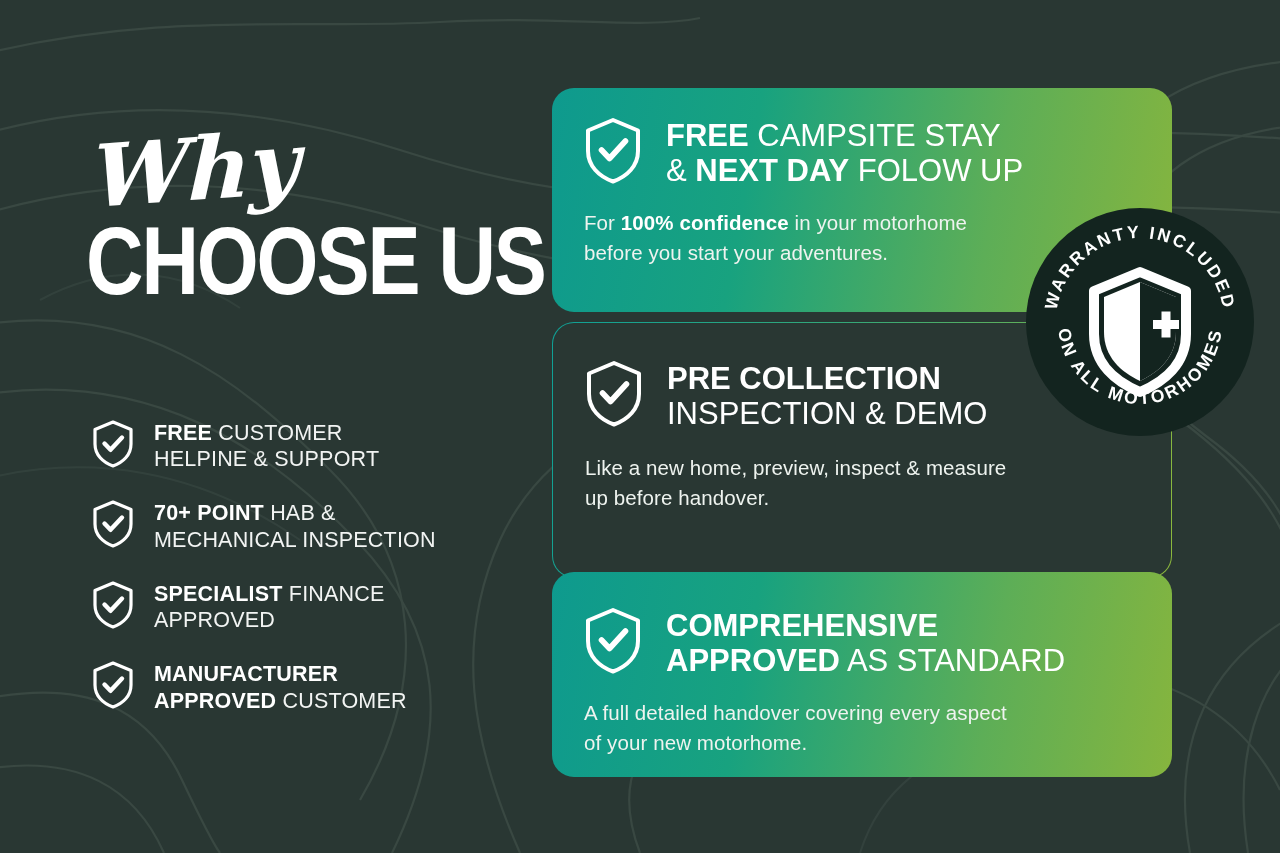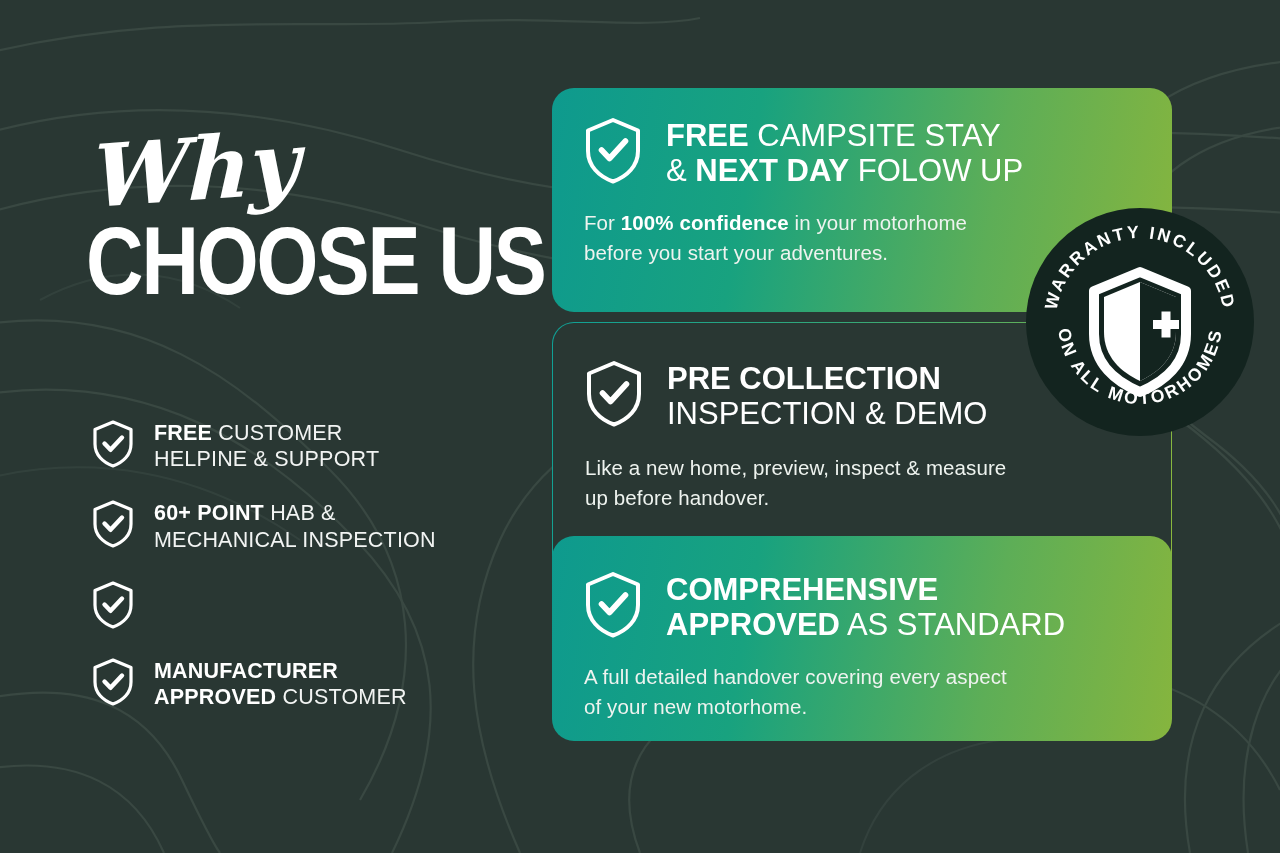--- a/index.html
+++ b/index.html
@@ -80,21 +80,21 @@
   .bullet-text b { font-weight:700; color:#ffffff; }
 
   
   .card {
     position:absolute;
     border-radius:22px;
     overflow:hidden;
   }
   #card-1 { left:552px; top:88px;  width:620px; height:224px; }
   #card-2 { left:552px; top:322px; width:620px; height:256px; }
-  #card-3 { left:552px; top:536px; width:620px; height:205px; }
+  #card-3 { left:552px; top:572px; width:620px; height:205px; }
 
   .card-filled {
     background:linear-gradient(100deg, #0E9A8E 0%, #18A27F 32%, #5DAE57 70%, #86B53E 100%);
   }
   .card-outline {
     background:transparent;
     border:1.6px solid transparent;
     background-image:
       linear-gradient(#293733,#293733),
       linear-gradient(100deg, #0FA096 0%, #35A878 45%, #8CB83C 100%);
@@ -191,30 +191,34 @@
         <span>HELPINE &amp; SUPPORT</span>
       </div>
     </div>
 
     <div class="bullet-row">
       <svg class="bullet-icon" viewBox="0 0 46 50">
         <path d="M23 3 L41 10.5 V25 C41 36 33 43.5 23 47 C13 43.5 5 36 5 25 V10.5 Z" fill="none" stroke="#ffffff" stroke-width="3.2" stroke-linejoin="round"></path>
         <path d="M14.5 24.5 L20.5 30.8 L32 18.5" fill="none" stroke="#ffffff" stroke-width="4.4" stroke-linecap="round" stroke-linejoin="round"></path>
       </svg>
       <div class="bullet-text">
-        <b>60+ POINT</b><span> HAB &amp;</span><br>
+        <b>70+ POINT</b><span> HAB &amp;</span><br>
         <span>MECHANICAL INSPECTION</span>
       </div>
     </div>
 
     <div class="bullet-row">
       <svg class="bullet-icon" viewBox="0 0 46 50">
         <path d="M23 3 L41 10.5 V25 C41 36 33 43.5 23 47 C13 43.5 5 36 5 25 V10.5 Z" fill="none" stroke="#ffffff" stroke-width="3.2" stroke-linejoin="round"></path>
         <path d="M14.5 24.5 L20.5 30.8 L32 18.5" fill="none" stroke="#ffffff" stroke-width="4.4" stroke-linecap="round" stroke-linejoin="round"></path>
       </svg>
+      <div class="bullet-text">
+        <b>SPECIALIST</b><span> FINANCE</span><br>
+        <span>APPROVED</span>
+      </div>
     </div>
 
     <div class="bullet-row">
       <svg class="bullet-icon" viewBox="0 0 46 50">
         <path d="M23 3 L41 10.5 V25 C41 36 33 43.5 23 47 C13 43.5 5 36 5 25 V10.5 Z" fill="none" stroke="#ffffff" stroke-width="3.2" stroke-linejoin="round"></path>
         <path d="M14.5 24.5 L20.5 30.8 L32 18.5" fill="none" stroke="#ffffff" stroke-width="4.4" stroke-linecap="round" stroke-linejoin="round"></path>
       </svg>
       <div class="bullet-text">
         <b>MANUFACTURER</b><br>
         <b>APPROVED</b><span> CUSTOMER</span>

